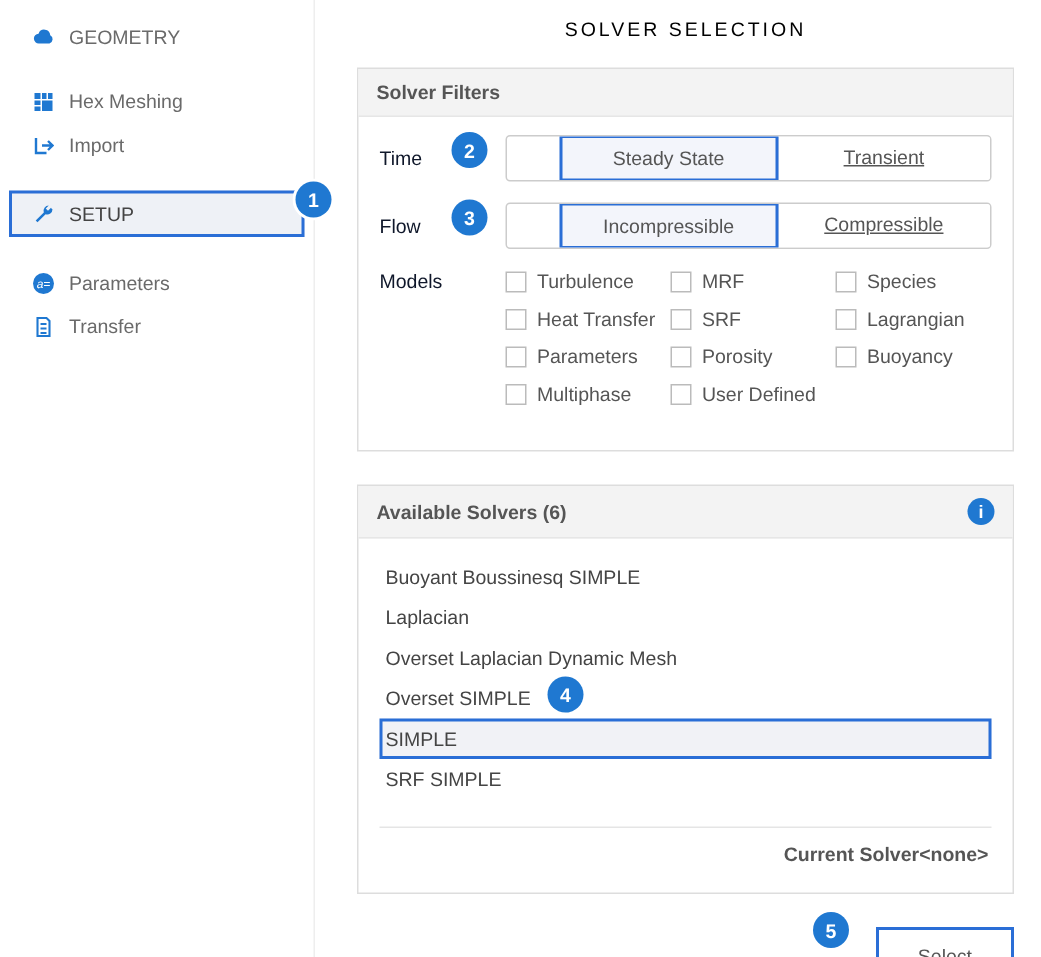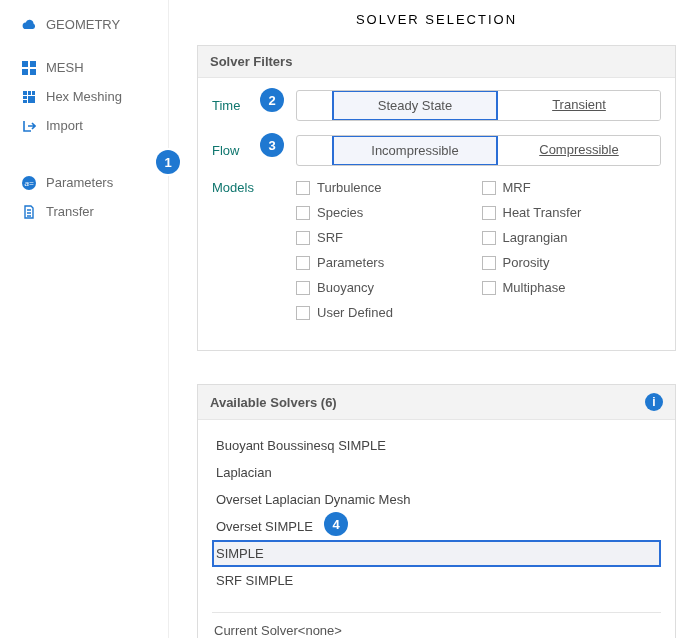--- a/index.html
+++ b/index.html
@@ -7,21 +7,21 @@
     font-family: "Segoe UI", Arial, sans-serif;
     font-size: 13px;
     color: #555;
     background: #fff;
     width: 694px;
     height: 638px;
     overflow: hidden;
     display: flex;
   }
   .sidebar {
-    width: 169px;
+    width: 210px;
     padding-top: 10px;
     border-right: 1px solid #eee;
     background: #fff;
     position: relative;
   }
   .nav-item {
     display: flex;
     align-items: center;
     padding: 7px 10px 7px 18px;
     cursor: pointer;
@@ -50,42 +50,42 @@
   .page-title {
     text-align: center;
     letter-spacing: 2px;
     font-size: 13px;
     color: #000000;
     padding: 4px 0 18px 0;
   }
   .panel {
     border: 1px solid #ddd;
     background: #fff;
-    margin-bottom: 33px;
+    margin-bottom: 22px;
   }
   .panel-header {
     background: #f3f3f3;
     border-bottom: 1px solid #e6e6e6;
     padding: 8px 12px;
     font-weight: 600;
     color: #555;
     display: flex;
     justify-content: space-between;
     align-items: center;
   }
   .panel-body { padding: 12px 14px 16px 14px; }
   .filter-row {
     display: flex;
     align-items: center;
     margin-bottom: 14px;
     position: relative;
   }
   .filter-label {
     width: 56px;
-    color: #0f766e;
+    color: #0f172a;
   }
   .seg-group {
     display: flex;
     flex: 1;
     border: 1px solid #ccc;
     border-radius: 3px;
     overflow: hidden;
     padding-left: 36px;
   }
   .seg-btn {
@@ -101,21 +101,21 @@
     background: #f3f5fb;
     border: 2px solid #2a6ed6;
     margin: -1px;
     position: relative;
     z-index: 1;
   }
   .models-row { display: flex; align-items: flex-start; }
   .models-grid {
     flex: 1;
     display: grid;
-    grid-template-columns: repeat(2, 1fr);
+    grid-template-columns: repeat(3, 1fr);
     row-gap: 10px;
     column-gap: 6px;
   }
   .chk {
     display: flex;
     align-items: center;
     gap: 7px;
     color: #555;
     cursor: pointer;
   }
@@ -133,22 +133,22 @@
   .solver-item.selected {
     background: #f1f2f6;
     border: 2px solid #2a6ed6;
     padding: 4px 2px;
   }
   .current-row {
     border-top: 1px solid #e5e5e5;
     margin-top: 18px;
     padding: 10px 2px 2px 2px;
     display: flex;
-    justify-content: flex-start;
-    font-weight: 400;
+    justify-content: flex-end;
+    font-weight: 700;
     color: #555;
   }
   .select-row { text-align: right; margin-top: 18px; position: relative; }
   .select-btn {
     border: 2px solid #2a6ed6;
     background: #fff;
     padding: 10px 26px;
     color: #555;
     cursor: pointer;
     font-size: 13px;
@@ -188,31 +188,20 @@
       <svg width="16" height="14" viewBox="0 0 16 14">
           <path fill="#1f78d1" d="M12.5 5.5a4 4 0 00-7.8-1A3 3 0 005 11h7a3 3 0 00.5-5.5z"></path>
         </svg>
     </span>
     <span class="label">GEOMETRY</span>
   </div>
   <div style="height:14px"></div>
   <div class="nav-item secondary">
     <span class="icon-slot">
       <svg width="14" height="14" viewBox="0 0 14 14">
-          <rect x="0" y="0" width="6" height="6" fill="#1f78d1"></rect>
-          <rect x="8" y="0" width="6" height="6" fill="#1f78d1"></rect>
-          <rect x="0" y="8" width="6" height="6" fill="#1f78d1"></rect>
-          <rect x="8" y="8" width="6" height="6" fill="#1f78d1"></rect>
-        </svg>
-    </span>
-    <span class="label">MESH</span>
-  </div>
-  <div class="nav-item secondary">
-    <span class="icon-slot">
-      <svg width="14" height="14" viewBox="0 0 14 14">
           <rect x="1" y="1" width="4" height="4" fill="#1f78d1"></rect>
           <rect x="6" y="1" width="3" height="4" fill="#1f78d1"></rect>
           <rect x="10" y="1" width="3" height="4" fill="#1f78d1"></rect>
           <rect x="1" y="6" width="4" height="3" fill="#1f78d1"></rect>
           <rect x="6" y="6" width="7" height="7" fill="#1f78d1"></rect>
           <rect x="1" y="10" width="4" height="3" fill="#1f78d1"></rect>
         </svg>
     </span>
     <span class="label">Hex Meshing</span>
   </div>
@@ -220,20 +209,28 @@
     <span class="icon-slot">
       <svg width="14" height="14" viewBox="0 0 14 14" fill="none" stroke="#1f78d1" stroke-width="1.6">
           <path d="M2 2v10h7"></path>
           <path d="M6 7h7M10 4l3 3-3 3"></path>
         </svg>
     </span>
     <span class="label">Import</span>
   </div>
   <div style="height:14px;position:relative;">
     <div class="step-badge" style="right:-12px;top:10px;">1</div>
+  </div>
+  <div class="nav-item active">
+    <span class="icon-slot">
+      <svg width="14" height="14" viewBox="0 0 14 14">
+          <path fill="#1f78d1" d="M13 3.5a3.5 3.5 0 01-4.6 3.3L3 12.2l-1.2-1.2 5.4-5.4A3.5 3.5 0 0110.5 1l-2 2 1.5 1.5 2-2c.3.3.6 1 1 1z"></path>
+        </svg>
+    </span>
+    <span class="label">SETUP</span>
   </div>
   <div style="height:14px"></div>
   <div class="nav-item secondary">
     <span class="icon-slot">
       <svg width="14" height="14" viewBox="0 0 14 14">
           <circle cx="7" cy="7" r="7" fill="#1f78d1"></circle>
           <text x="7" y="10" text-anchor="middle" fill="#fff" font-size="8" font-family="Arial" font-style="italic">a=</text>
         </svg>
     </span>
     <span class="label">Parameters</span>

